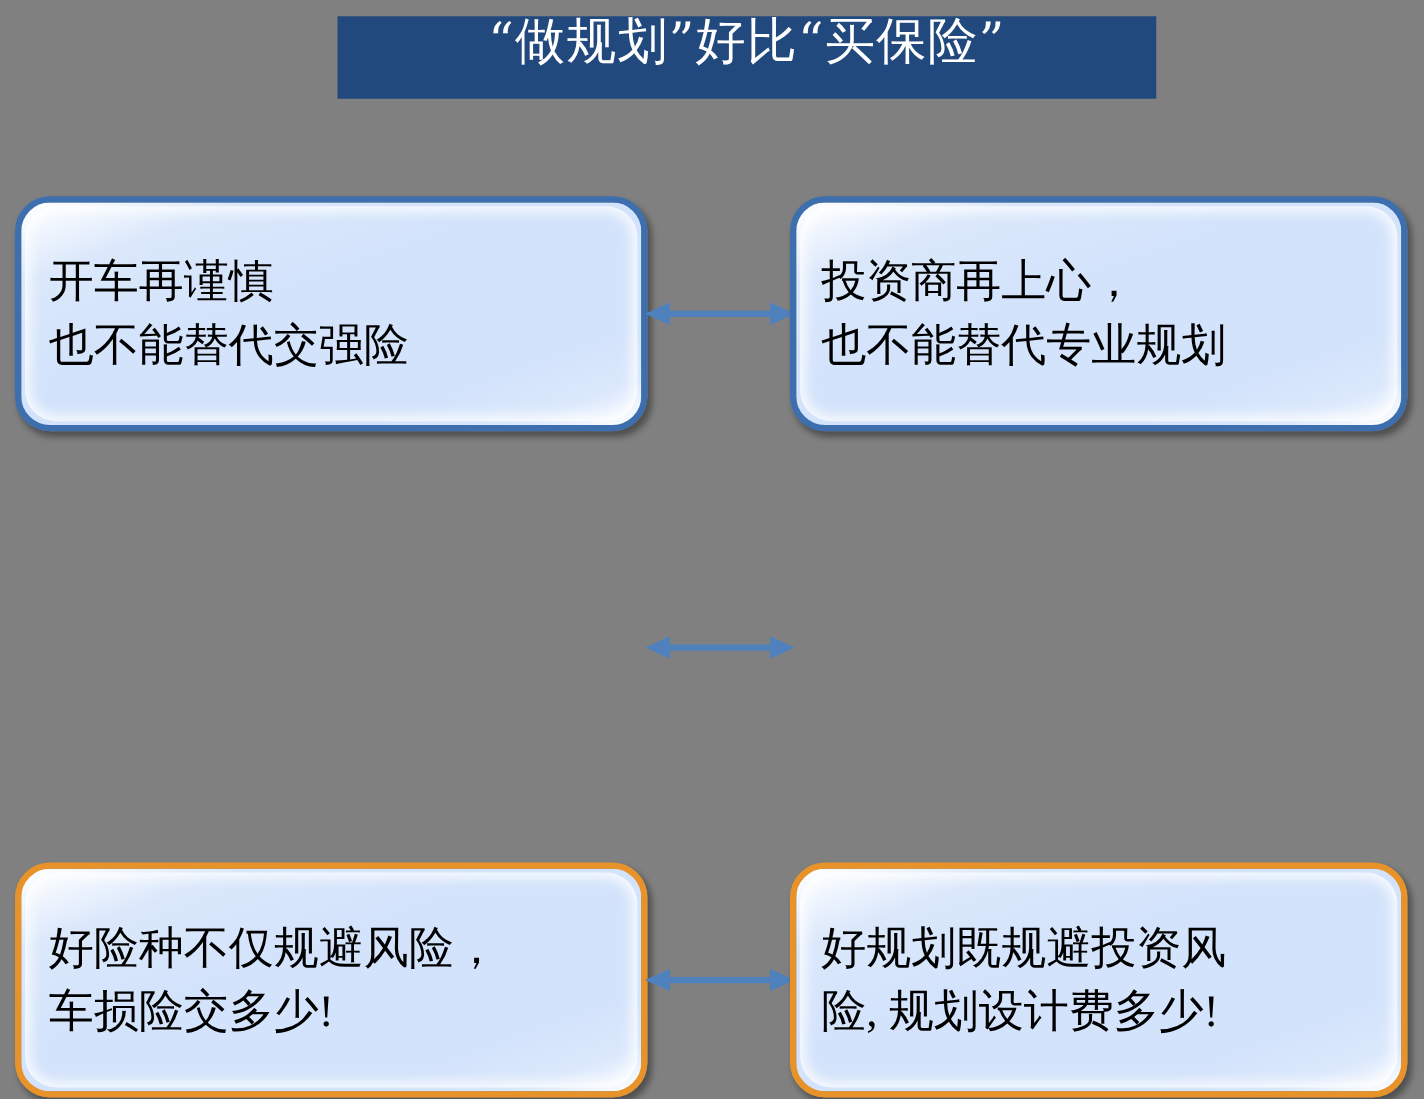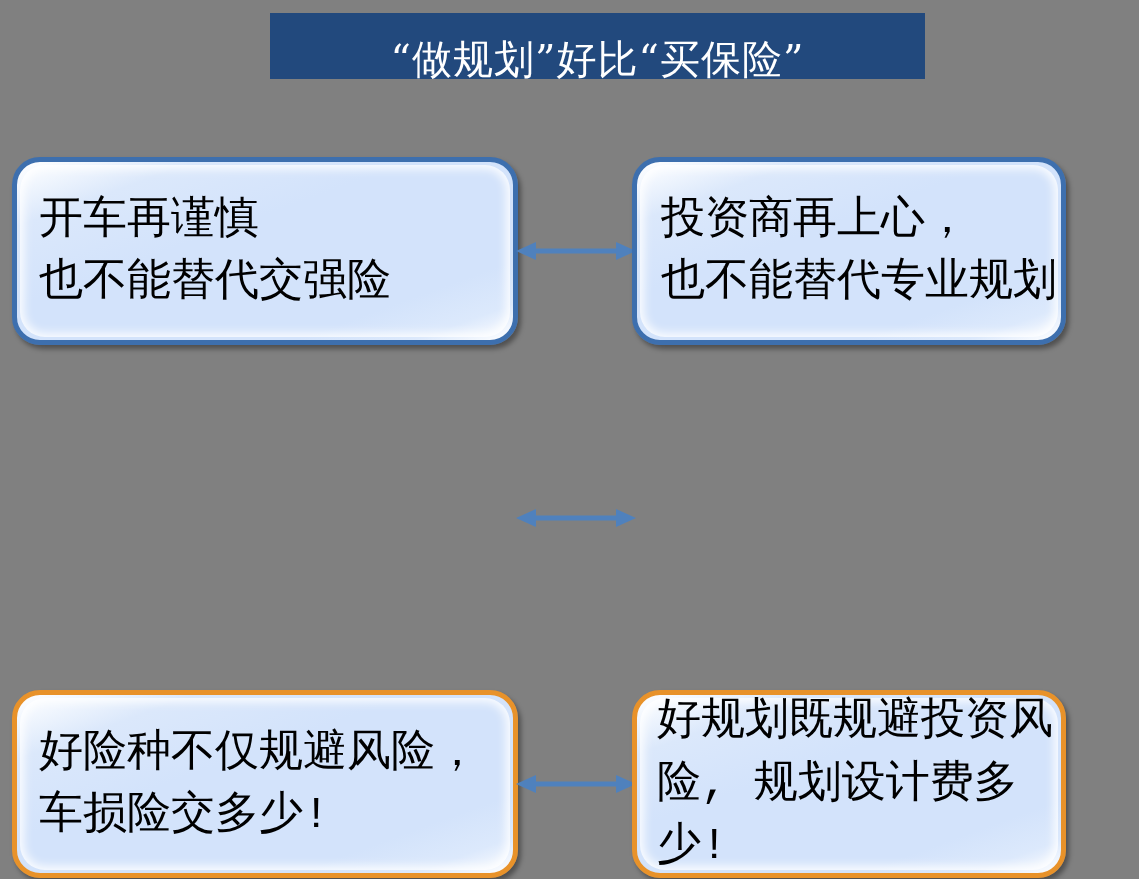--- a/index.html
+++ b/index.html
@@ -17,21 +17,21 @@
 
   
   .title-banner {
     position: absolute;
     left: 270px;
     top: 13px;
     width: 655px;
     height: 66px;
     background: #22497d;
     display: flex;
-    align-items: flex-end;
+    align-items: flex-start;
     justify-content: center;
   }
   .title-text {
     color: #ffffff;
     font-family: "DejaVu Serif", "Liberation Serif", serif;
     font-size: 40px;
     line-height: 1;
     letter-spacing: 1px;
     white-space: nowrap;
   }
@@ -68,33 +68,33 @@
   .box::after {
     
     content: "";
     position: absolute;
     left: 3px; top: 3px; right: 3px; bottom: 3px;
     border-radius: 25px;
     pointer-events: none;
     box-shadow: inset 0 0 10px 4px rgba(255,255,255,0.88);
   }
   .box-left  { left: 12px;  width: 506px; height: 188px; }
-  .box-right { left: 632px; width: 434px; height: 188px; justify-content: center; }
+  .box-right { left: 632px; width: 494px; height: 188px; }
 
   .box-blue   { border: 5px solid #3d6fae; }
   .box-green  { border: 5px solid #8cb832; }
   .box-orange { border: 5px solid #e8922a; }
 
   .box-text {
     position: relative;
     z-index: 2;
     padding: 0 0 0 22px;
     color: #000000;
-    font-family: Liberation Mono, monospace;
-    font-size: 44px;
+    font-family: Liberation Serif, serif;
+    font-size: 36px;
     line-height: 1.42;
     white-space: pre-line;
   }
   .box-right .box-text { padding-left: 20px; }
 
   
   .arrow {
     position: absolute;
     left: 516px;
     width: 120px;

